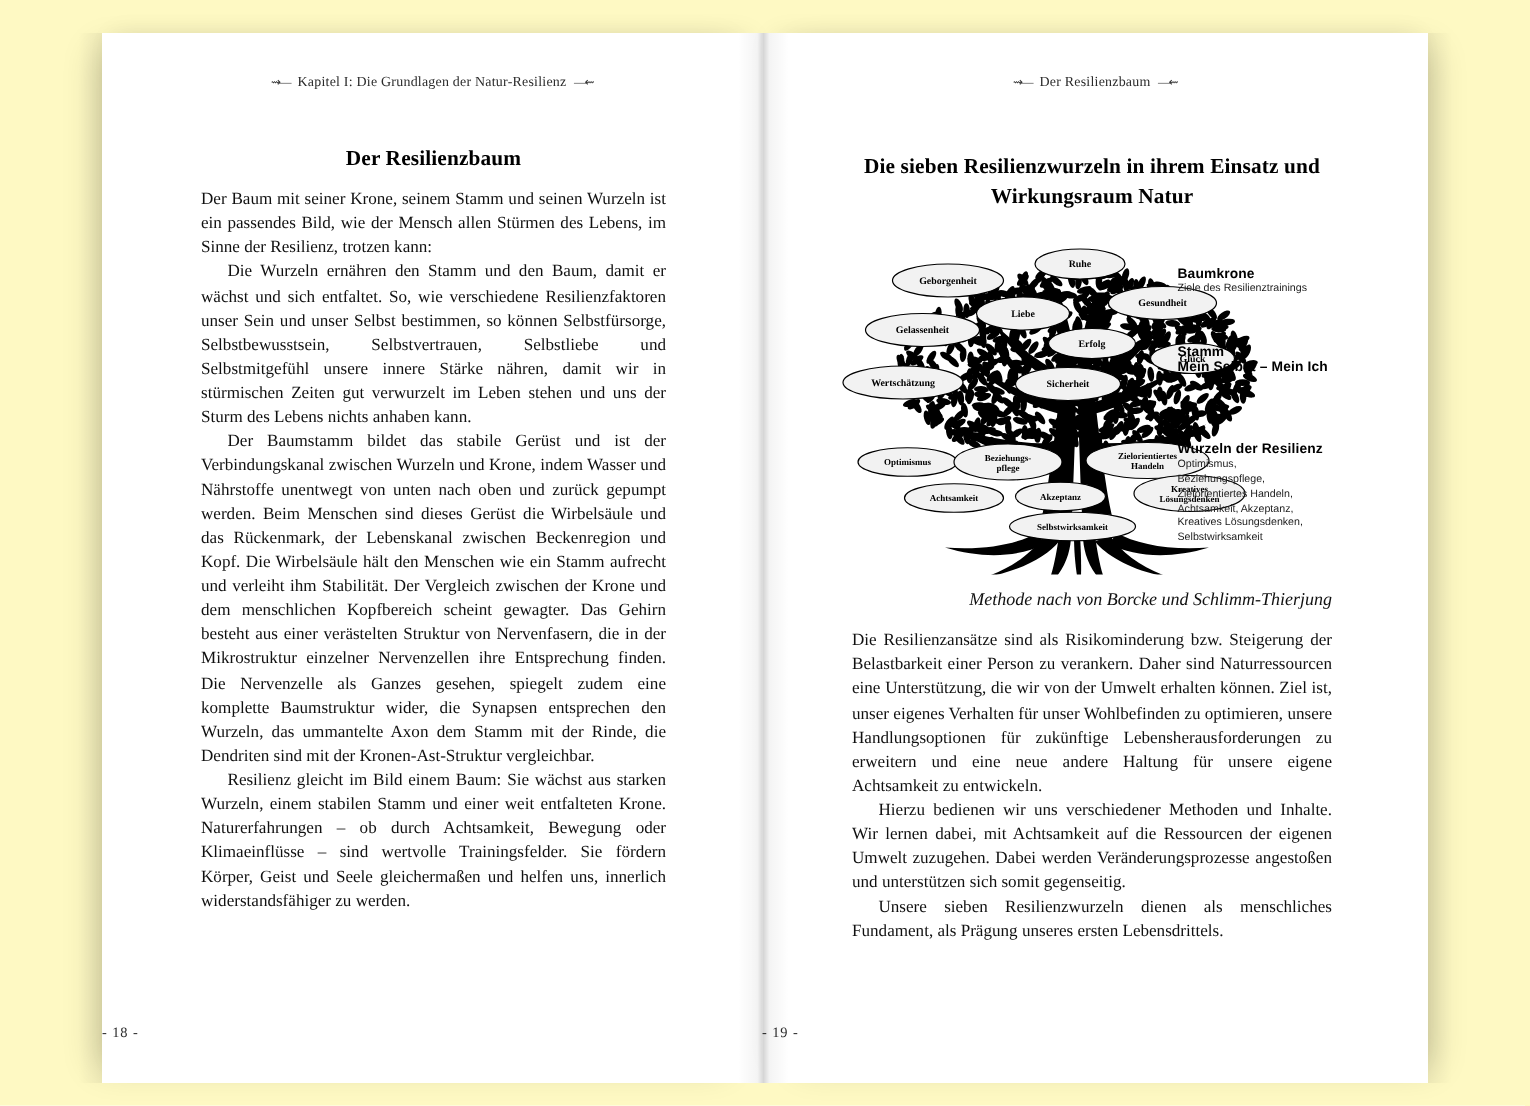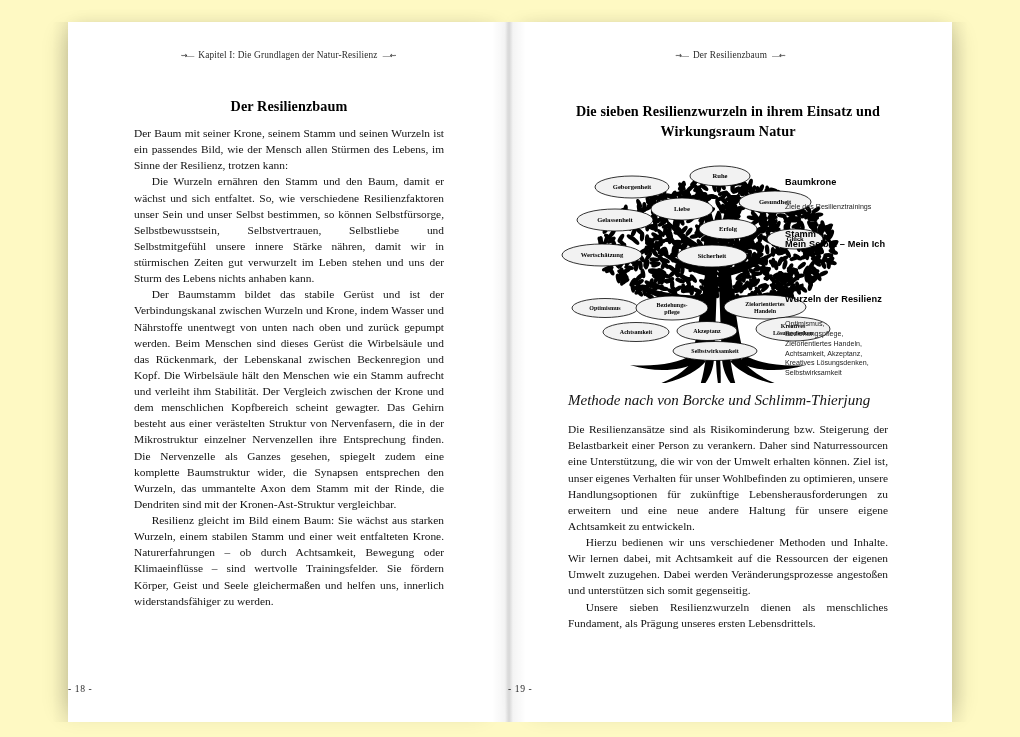--- a/index.html
+++ b/index.html
@@ -120,23 +120,23 @@
     line-height: 1.415;
     text-align: justify;
     text-justify: inter-word;
     margin: 0;
     color: #101010;
     hyphens: manual;
   }
   p.body.indent { text-indent: 1.55em; }
 
   .fig-caption {
-    font-size: 15px;
+    font-size: 12px;
     font-style: italic;
-    text-align: left;
+    text-align: right;
     margin: 6px 0 12px 0;
     color: #111;
   }
 
   .folio {
     position: absolute;
     bottom: 28px;
     width: 100%;
     text-align: left;
     font-size: 9.6px;
@@ -163,21 +163,21 @@
     font-weight: bold;
     font-size: 9.2px;
     letter-spacing: 0.1px;
     white-space: nowrap;
   }
   .annot .a-sub {
     font-family: "Liberation Sans", sans-serif;
     font-size: 7.1px;
     line-height: 1.38;
     color: #1c1c1c;
-    margin-top: 16px;
+    margin-top: 1px;
   }
   .annot.stamm .a-head { font-size: 9.2px; }
 
   .oval-label {
     font-family: "Liberation Serif", serif;
     font-weight: bold;
     fill: #000;
     text-anchor: middle;
   }
 </style>

